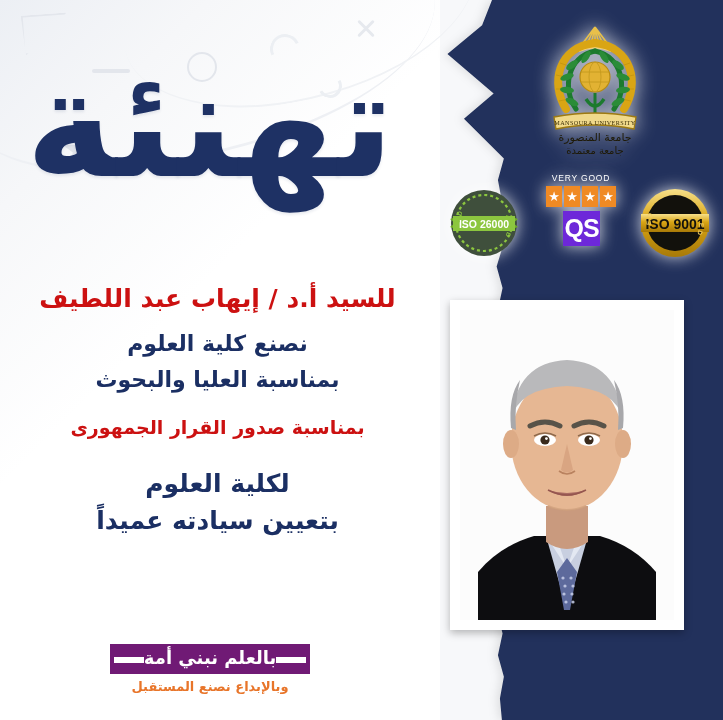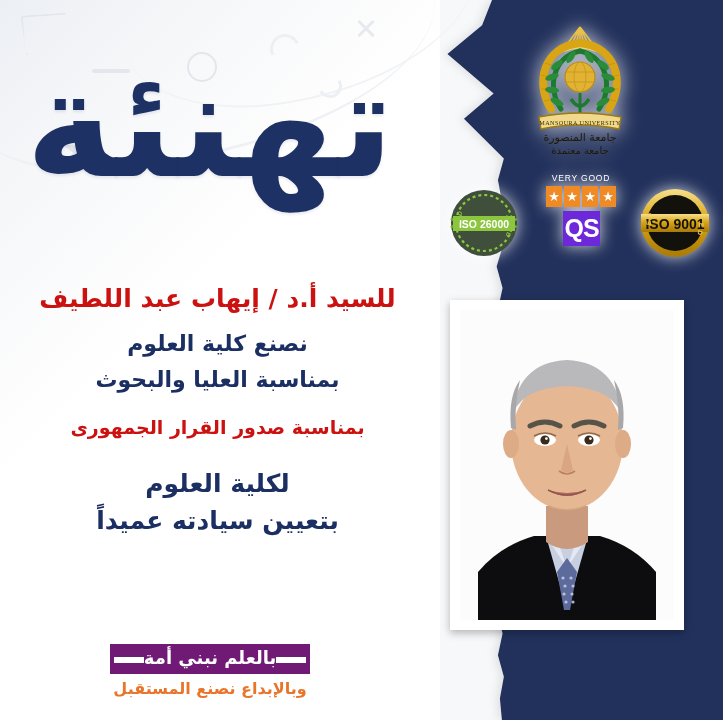--- a/index.html
+++ b/index.html
@@ -130,21 +130,21 @@
   .t-occasion{
     color:#cc1111; font-weight:700; font-size:19px; line-height:1.4;
     margin-bottom:24px;
   }
   .t-body{
     color:#1b2f63; font-weight:700; font-size:25px; line-height:1.5;
   }
 
   
   .uni-logo{
-    position:absolute; left:521px; top:17px; width:118px; height:140px;
+    position:absolute; left:536px; top:17px; width:118px; height:140px;
     filter:drop-shadow(0 0 10px rgba(255,255,255,.85));
   }
 
   
   .badges{
     position:absolute; left:444px; top:173px; width:272px; height:92px;
   }
   .badge{ position:absolute; }
   .badge-iso26000{ left:4px; top:14px; width:72px; height:72px;
     filter:drop-shadow(0 0 8px rgba(255,255,255,.8)); }
@@ -197,21 +197,21 @@
   }
   .slogan-banner::before,
   .slogan-banner::after{
     content:""; position:absolute; top:13px;
     width:30px; height:6px; background:#ffffff;
   }
   .slogan-banner::before{ right:4px; }
   .slogan-banner::after{ left:4px; }
   .slogan-sub{
     margin-top:5px; color:#e8752a; font-weight:700;
-    font-size:16px; direction:rtl;
+    font-size:13px; direction:rtl;
   }
 </style>
 </head>
 <body>
 
 <div id="poster">
 
   <div class="white-panel">
     <div class="decor decor-swoosh"></div>
     <div class="decor decor-swoosh2"></div>

